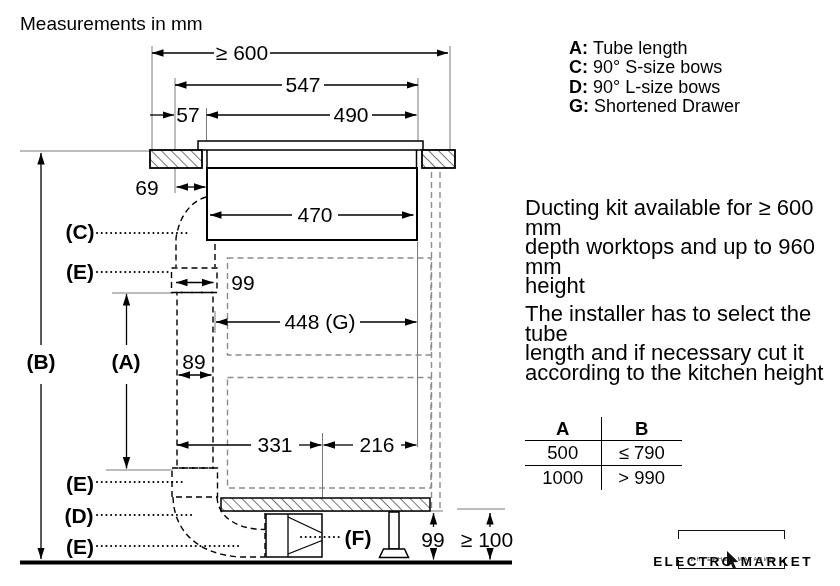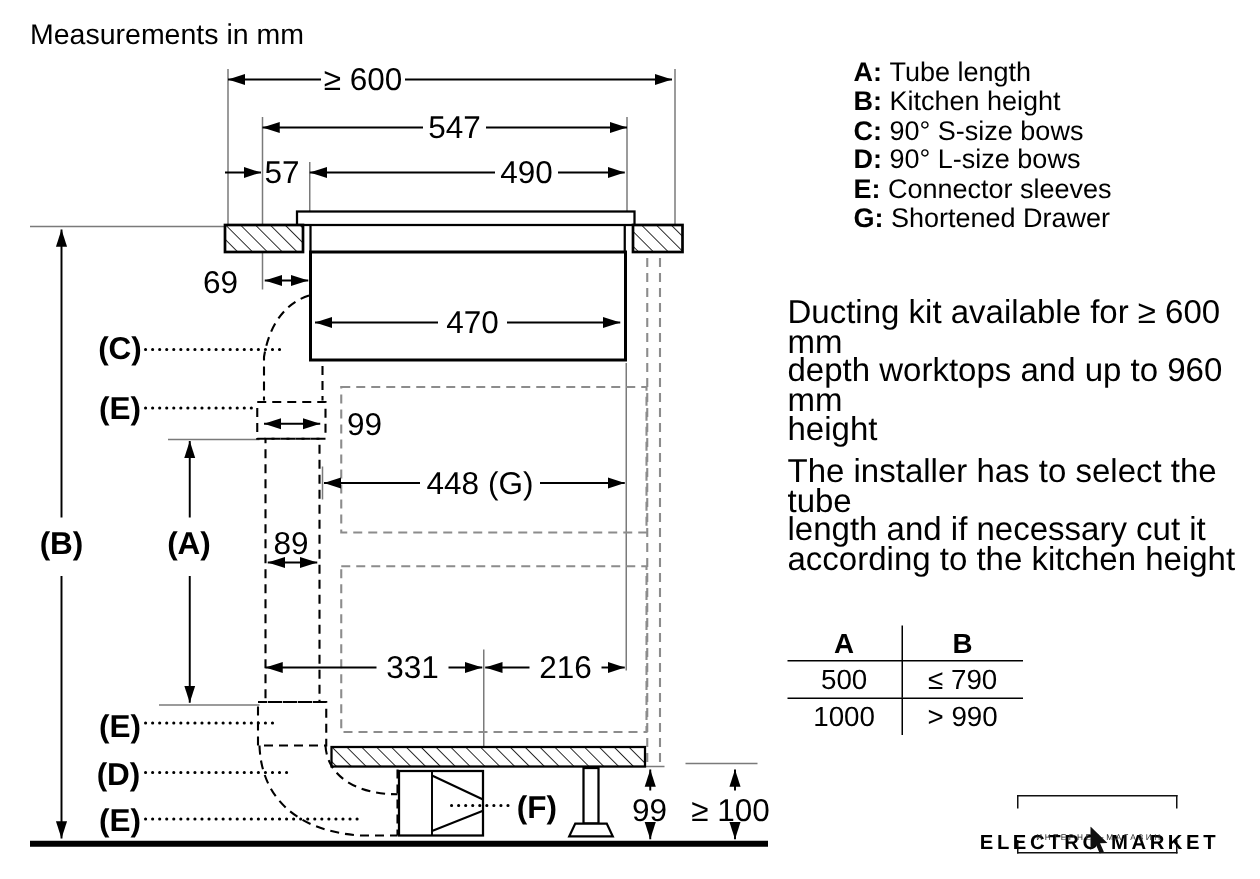--- a/index.html
+++ b/index.html
@@ -177,24 +177,22 @@
       <text class="pl" x="126" y="369">(A)</text>
       <text class="pl" x="80" y="491">(E)</text>
       <text class="pl" x="79" y="523">(D)</text>
       <text class="pl" x="80" y="554">(E)</text>
       <text class="pl" x="358" y="545">(F)</text>
     </g>
   </svg>
 
   <div class="abs legend">
     <div class="row"><span class="k">A:</span><span>Tube length</span></div>
-    <div class="row"><span class="k">B:</span><span>Kitchen height</span></div>
     <div class="row"><span class="k">C:</span><span>90° S-size bows</span></div>
     <div class="row"><span class="k">D:</span><span>90° L-size bows</span></div>
-    <div class="row"><span class="k">E:</span><span>Connector sleeves</span></div>
     <div class="row"><span class="k">G:</span><span>Shortened Drawer</span></div>
   </div>
 
   <div class="abs note note1">
     <div>Ducting kit available for ≥ 600 mm</div>
     <div>depth worktops and up to 960 mm</div>
     <div>height</div>
   </div>
   <div class="abs note note2">
     <div>The installer has to select the tube</div>

